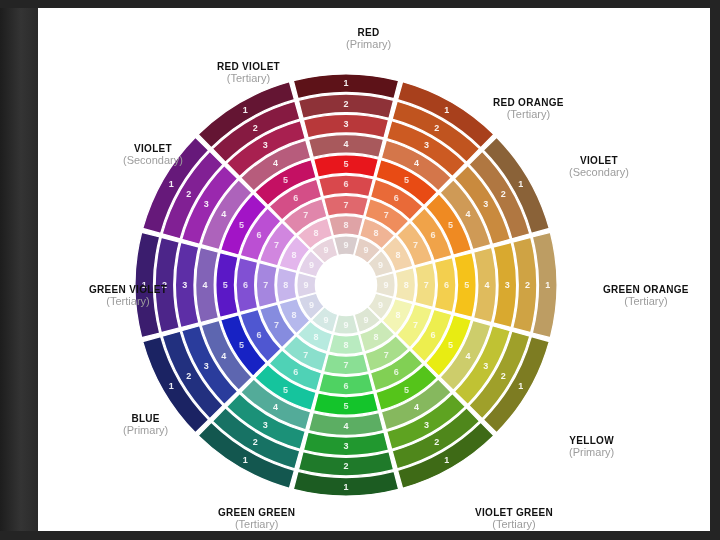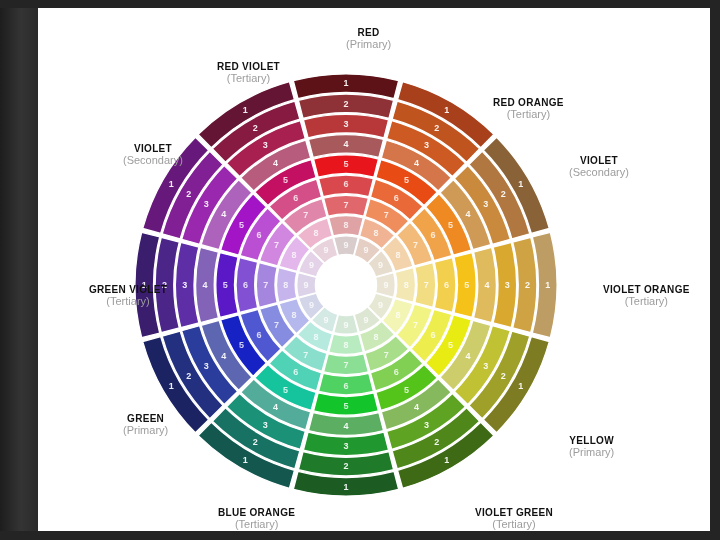--- a/index.html
+++ b/index.html
@@ -308,37 +308,37 @@
         </div>
         <div class="wheel-label" style="left: 493px; top: 62px; margin-top: 36px;">
           <span class="lname">RED ORANGE</span>
           <span class="lrole">(Tertiary)</span>
         </div>
         <div class="wheel-label" style="left: 569px; top: 156px;">
           <span class="lname">VIOLET</span>
           <span class="lrole">(Secondary)</span>
         </div>
         <div class="wheel-label" style="left: 603px; top: 285px;">
-          <span class="lname">VIOLET ORANGE</span>
+          <span class="lname">GREEN ORANGE</span>
           <span class="lrole">(Tertiary)</span>
         </div>
         <div class="wheel-label" style="left: 569px; top: 436px;">
           <span class="lname">YELLOW</span>
           <span class="lrole">(Primary)</span>
         </div>
         <div class="wheel-label" style="left: 475px; top: 508px;">
           <span class="lname">VIOLET GREEN</span>
           <span class="lrole">(Tertiary)</span>
         </div>
         <div class="wheel-label" style="left: 218px; top: 508px;">
-          <span class="lname">BLUE ORANGE</span>
+          <span class="lname">GREEN GREEN</span>
           <span class="lrole">(Tertiary)</span>
         </div>
         <div class="wheel-label" style="left: 123px; top: 414px;">
-          <span class="lname">GREEN</span>
+          <span class="lname">BLUE</span>
           <span class="lrole">(Primary)</span>
         </div>
         <div class="wheel-label" style="left: 89px; top: 285px;">
           <span class="lname">GREEN VIOLET</span>
           <span class="lrole">(Tertiary)</span>
         </div>
         <div class="wheel-label" style="left: 123px; top: 144px;">
           <span class="lname">VIOLET</span>
           <span class="lrole">(Secondary)</span>
         </div>

